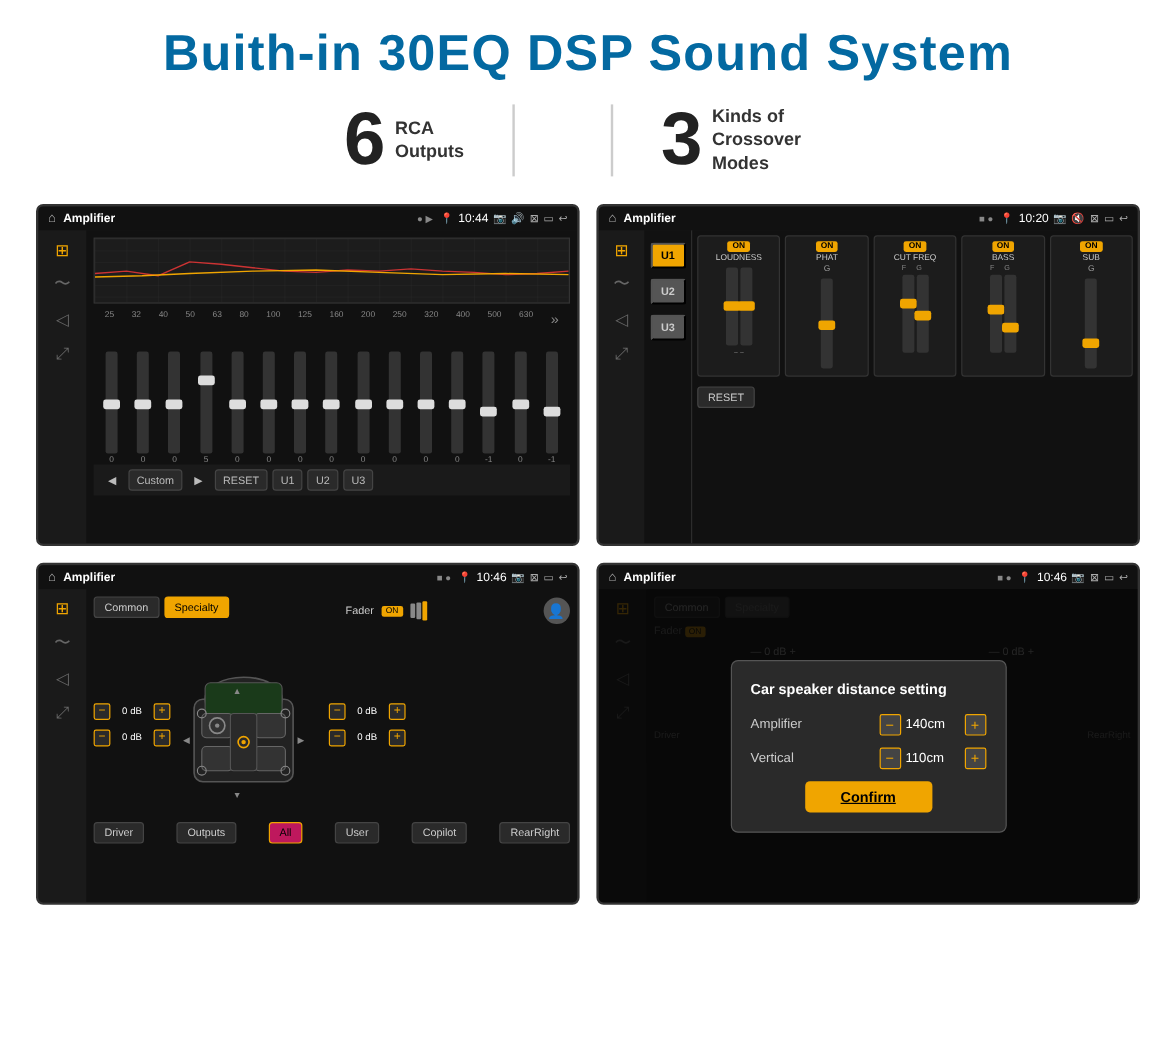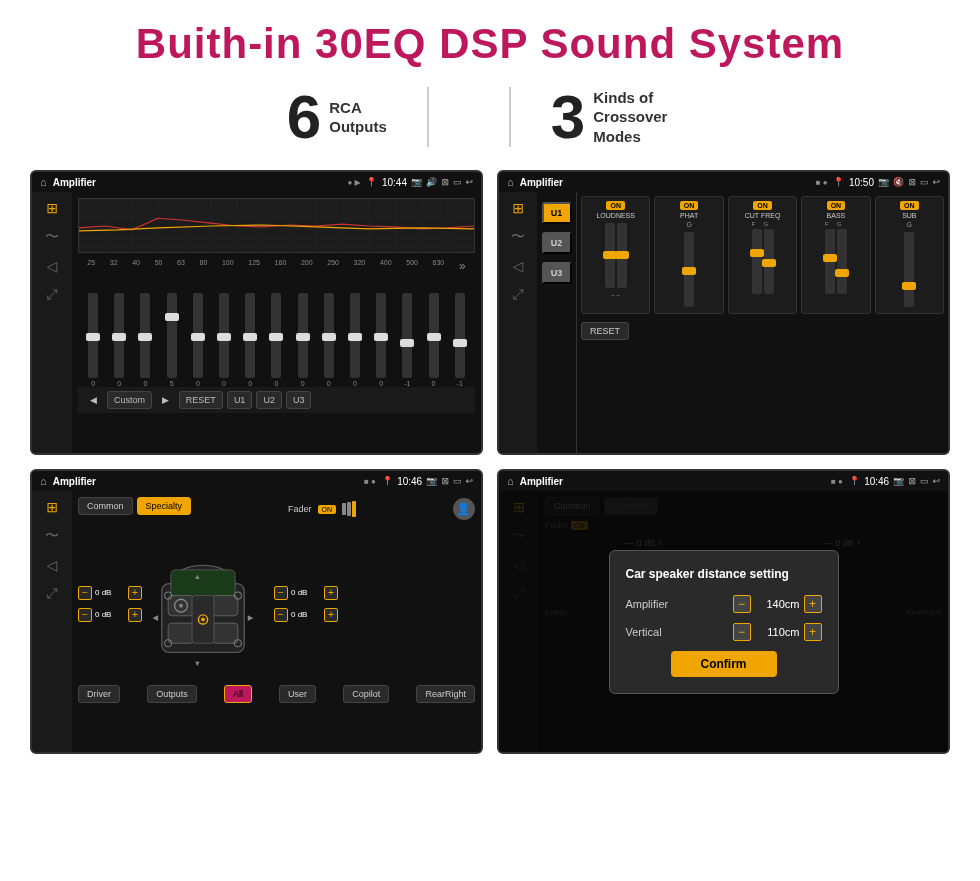--- a/index.html
+++ b/index.html
@@ -14,21 +14,21 @@
     .page-wrapper {
       width: 980px;
       padding: 20px 30px;
     }
 
     
     .main-title {
       text-align: center;
       font-size: 42px;
       font-weight: 900;
-      color: #be185d;
+      color: #0369a1;
       margin-bottom: 18px;
       letter-spacing: 1px;
     }
 
     
     .stats-row {
       display: flex;
       align-items: center;
       justify-content: center;
       gap: 0;
@@ -338,21 +338,21 @@
       border: 1px solid #f0a500;
       border-radius: 2px;
       width: 14px;
       height: 14px;
       font-size: 10px;
       display: flex;
       align-items: center;
       justify-content: center;
       cursor: pointer;
     }
-    .vol-value { color: #fff; font-size: 8px; min-width: 30px; }
+    .vol-value { color: #fff; font-size: 8px; min-width: 30px; text-align: center; }
 
     .car-body-svg {
       width: 120px;
       flex-shrink: 0;
     }
 
     .spk-bottom-row {
       display: flex;
       align-items: center;
       justify-content: space-between;
@@ -416,32 +416,33 @@
       border: 1px solid #f0a500;
       border-radius: 2px;
       width: 18px;
       height: 18px;
       font-size: 12px;
       display: flex;
       align-items: center;
       justify-content: center;
       cursor: pointer;
     }
-    .dialog-value { color: #fff; font-size: 11px; min-width: 45px; text-align: right; }
+    .dialog-value { color: #fff; font-size: 11px; min-width: 45px; text-align: left; }
     .dialog-confirm-btn {
       background: #f0a500;
       color: #000;
       border: none;
       border-radius: 4px;
       font-size: 12px;
       font-weight: bold;
       padding: 6px 30px;
       cursor: pointer;
       display: block;
       margin: 10px auto 0;
+      text-decoration: underline;
     }
 
     
     .screen4-bg {
       width: 100%;
       height: 100%;
       background: #111;
       position: relative;
     }
 
@@ -641,21 +642,21 @@
       </div>
     </div>
 
     <div class="screen-container">
       <div class="status-bar">
         <span class="status-home-icon">⌂</span>
         <span class="status-app-name">Amplifier</span>
         <span style="color:#888;font-size:8px;">■ ●</span>
         <div class="status-icons">
           <span>📍</span>
-          <span class="status-time">10:50</span>
+          <span class="status-time">10:20</span>
           <span>📷</span>
           <span>🔇</span>
           <span>⊠</span>
           <span>▭</span>
           <span>↩</span>
         </div>
       </div>
       <div class="screen2-body">
         <div class="amp-left-sidebar">
           <span class="sidebar-icon active">⊞</span>

